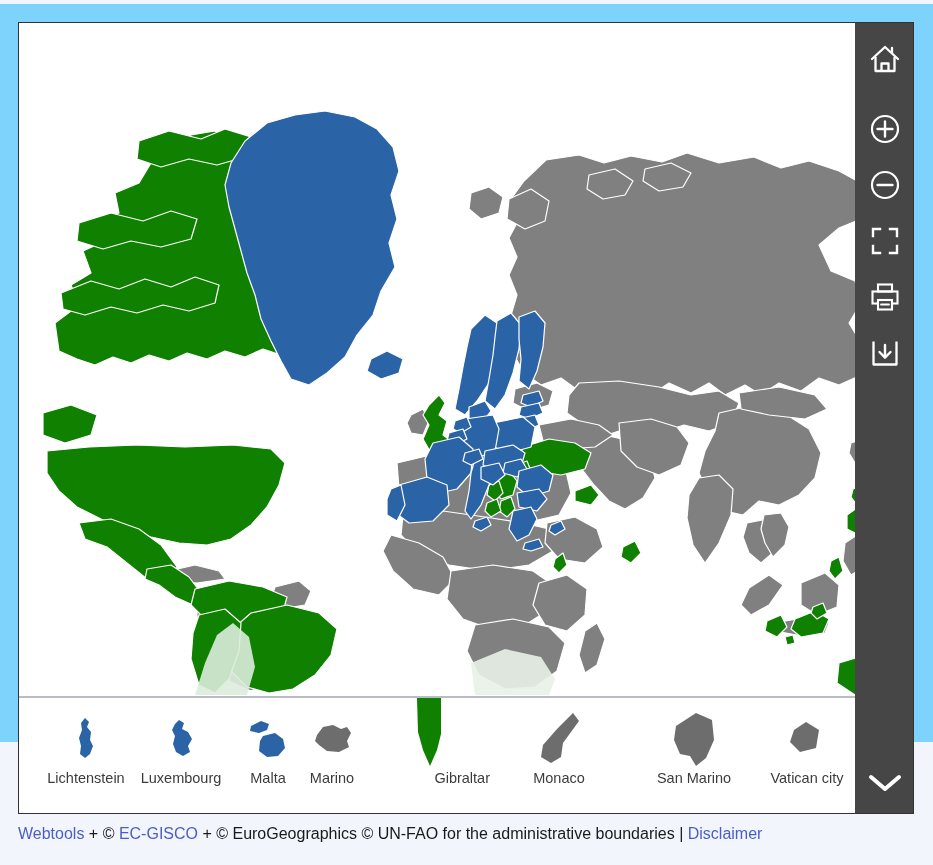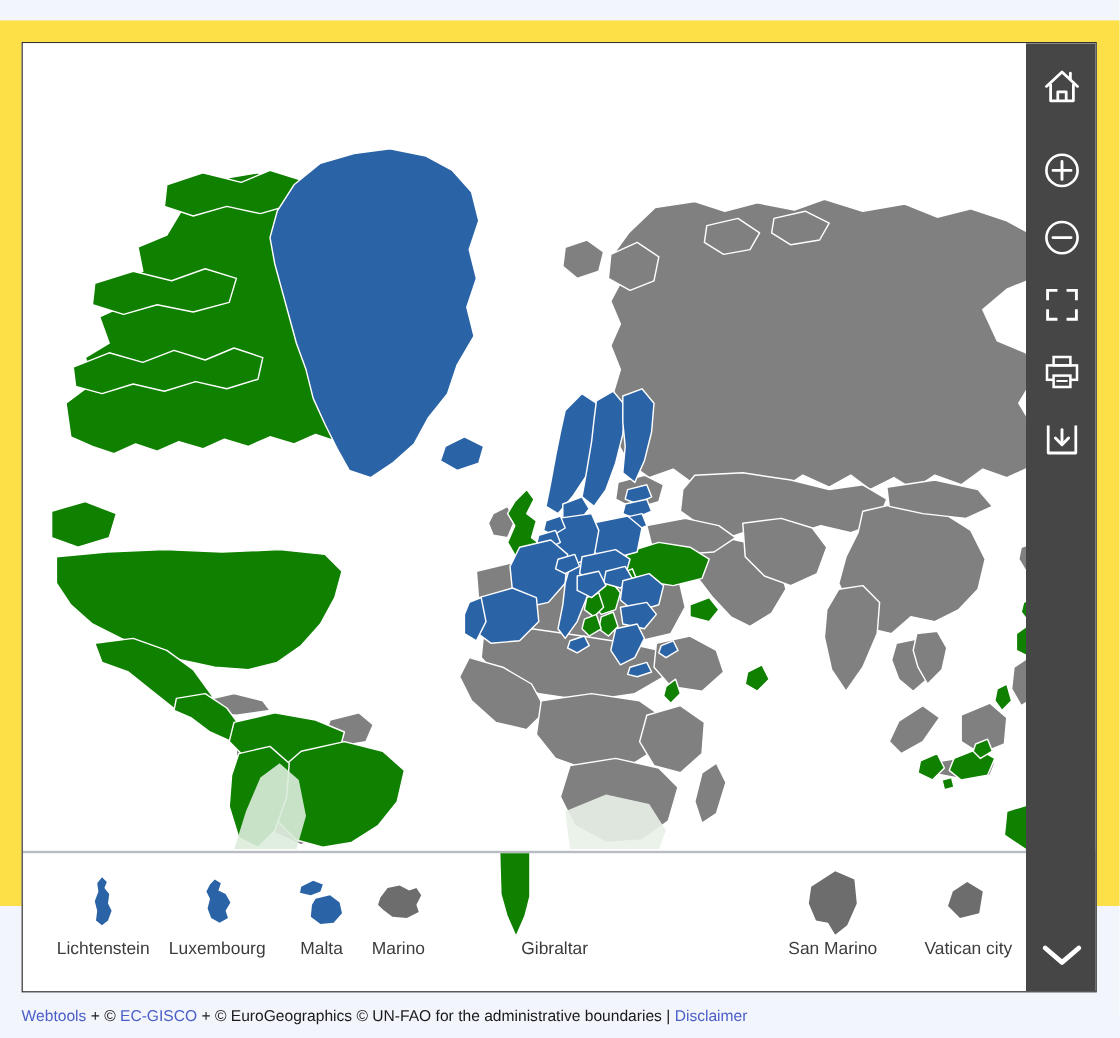--- a/index.html
+++ b/index.html
@@ -12,24 +12,24 @@
     background: #f2f5fc;
     font-family: "Liberation Sans", sans-serif;
     overflow: hidden;
     position: relative;
   }
 
   
   #widget {
     position: absolute;
     left: 0;
-    top: 17px;
+    top: 4px;
     width: 933px;
     height: 738px;
-    background: #fde047;
+    background: #7dd3fc;
     box-sizing: border-box;
   }
 
   
   #map-frame {
     position: absolute;
     left: 18px;
     top: 18px;
     width: 896px;
     height: 792px;
@@ -118,21 +118,21 @@
     justify-content: center;
     cursor: pointer;
   }
 
   
   #footer {
     position: absolute;
     left: 18px;
     top: 820px;
     width: 880px;
-    font-size: 13px;
+    font-size: 16px;
     color: #222222;
     line-height: 20px;
     font-family: "Liberation Sans", sans-serif;
     white-space: nowrap;
   }
   #footer a, .footer-link {
     color: #4a5ec8;
     text-decoration: none;
     cursor: pointer;
   }
@@ -299,20 +299,28 @@
 
         <div class="legend-item" style="left:351px; top:-2px;text-align:right;">
           <div class="legend-shape" style="height:74px;">
             <svg width="40" height="74" viewBox="0 0 40 74">
               <path d="M7,2 L31,2 L31,38 L27,54 L20,70 L13,54 L8,36 Z" fill="#0f8000"></path>
             </svg>
           </div>
           <div class="legend-label">Gibraltar</div>
         </div>
 
+        <div class="legend-item" style="left:480px; top:10px;">
+          <div class="legend-shape">
+            <svg width="44" height="56" viewBox="0 0 44 56">
+              <path d="M36,2 L42,10 L26,32 L24,46 L14,52 L4,46 L6,34 L20,18 Z" fill="#6d6d6d"></path>
+            </svg>
+          </div>
+          <div class="legend-label">Monaco</div>
+        </div>
 
         <div class="legend-item" style="left:615px; top:10px;">
           <div class="legend-shape">
             <svg width="48" height="58" viewBox="0 0 48 58">
               <path d="M6,16 L26,3 L42,10 L44,30 L36,48 L26,56 L20,46 L10,44 L4,30 Z" fill="#6d6d6d"></path>
             </svg>
           </div>
           <div class="legend-label">San Marino</div>
         </div>
 

